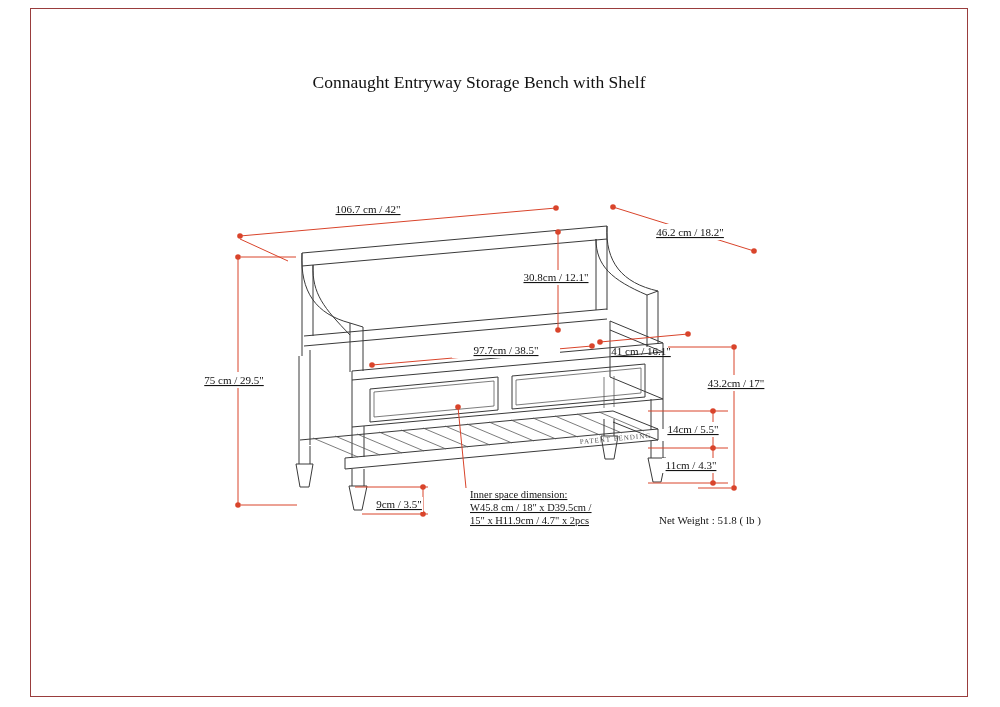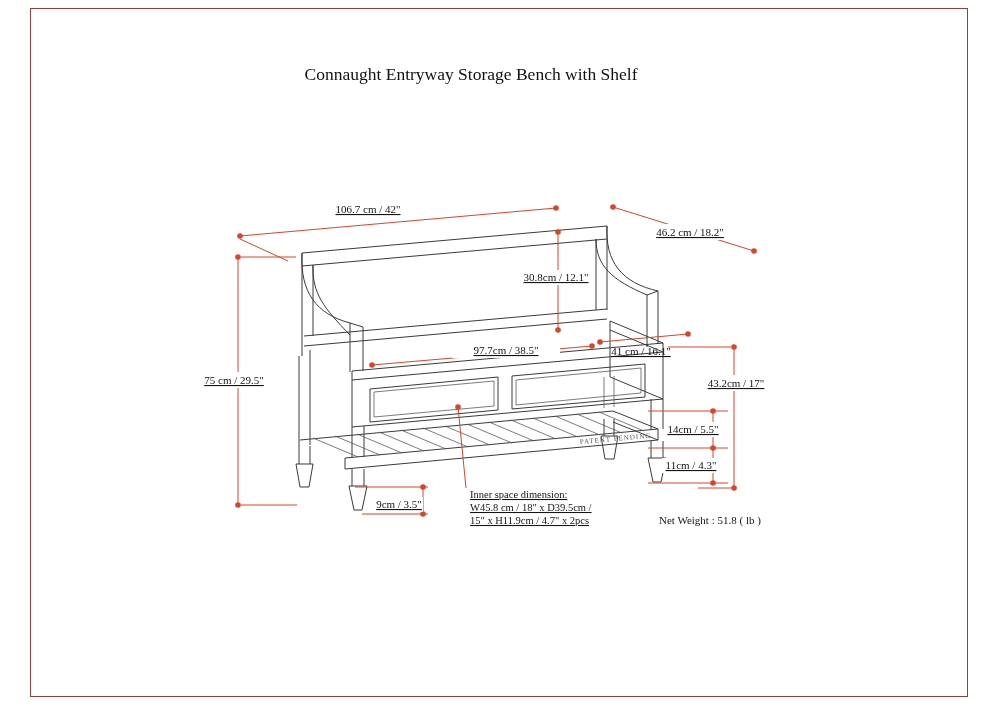--- a/index.html
+++ b/index.html
@@ -1,21 +1,21 @@
 <!DOCTYPE html>
 <html><head>
 <meta charset="utf-8">
 <style>
   html,body{margin:0;padding:0;background:#ffffff;}
   .page{position:relative;width:1000px;height:707px;background:#ffffff;overflow:hidden;
         font-family:"Liberation Serif", serif;}
   .frame-border{position:absolute;left:30px;top:8px;width:938px;height:689px;
         border:1px solid #993d3d;box-sizing:border-box;}
   .page-title{position:absolute;left:0;top:60px;width:934px;text-align:center;
-        font-size:17.5px;color:#111;font-weight:normal;margin:4px;}
+        font-size:17.5px;color:#111;font-weight:normal;margin:12px;}
   svg{position:absolute;left:0;top:0;}
   .art{stroke:#3a3a3a;stroke-width:1;fill:none;}
   .art-thin{stroke:#5a5a5a;stroke-width:0.8;fill:none;}
   .dim{stroke:#d9442b;stroke-width:1;fill:none;}
   .dot{fill:#d9442b;stroke:none;}
   .mask{fill:#ffffff;stroke:none;}
   .dim-label{font-family:"Liberation Serif", serif;font-size:11px;fill:#141414;
         text-decoration:underline;}
   .plain-label{font-family:"Liberation Serif", serif;font-size:11px;fill:#141414;}
   .note-label{font-family:"Liberation Serif", serif;font-size:10.5px;fill:#141414;

